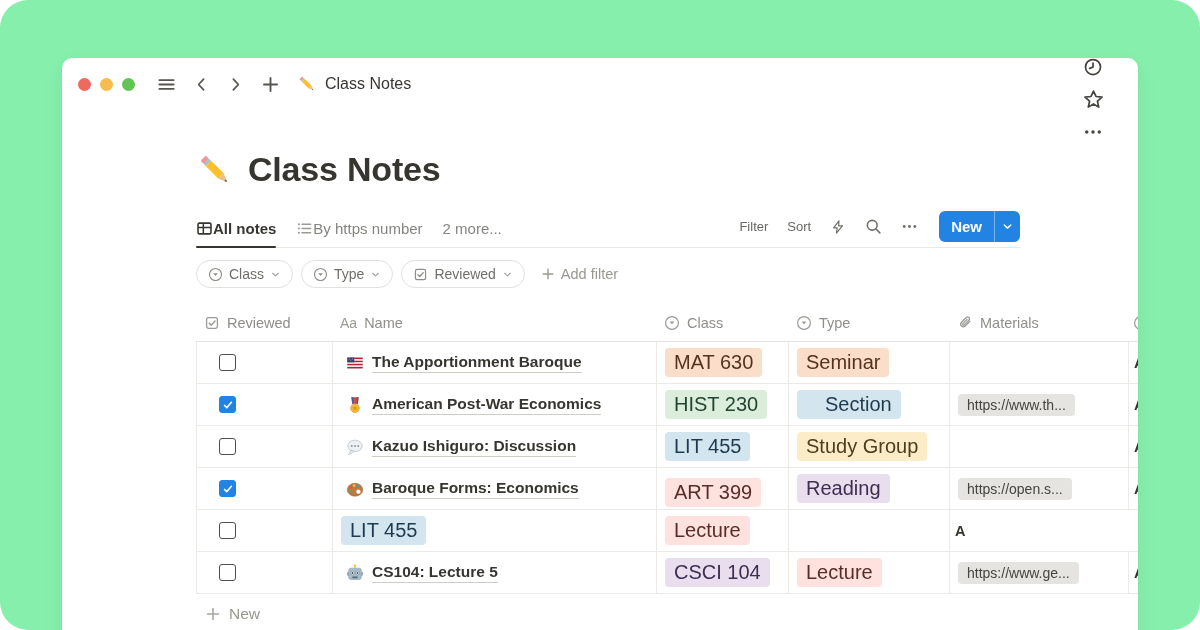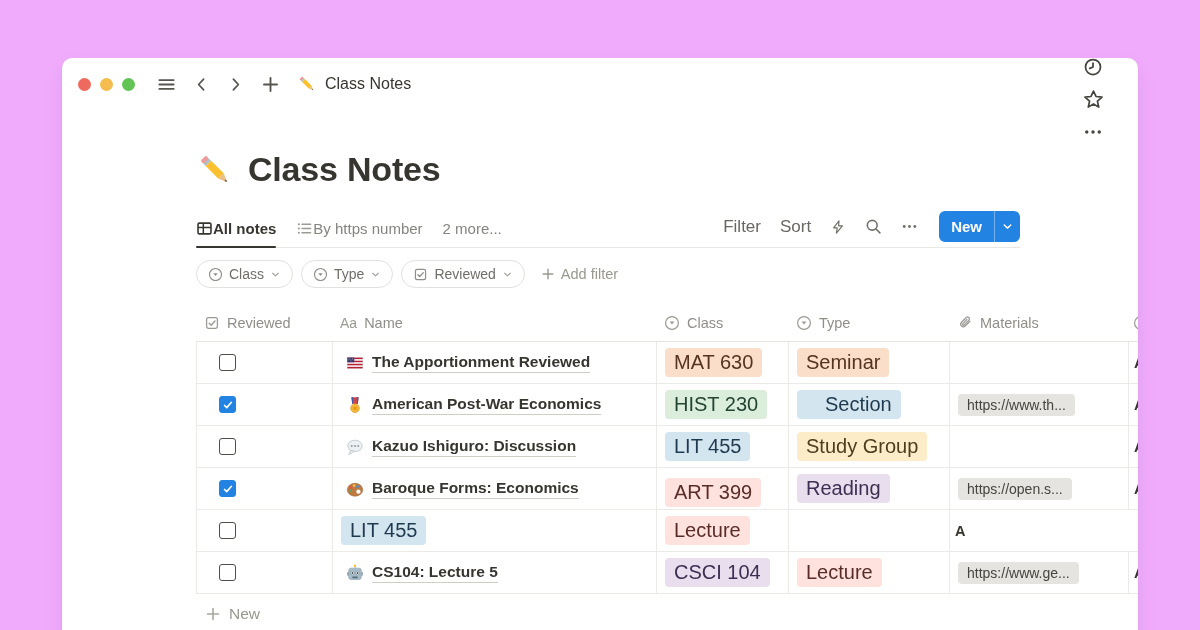--- a/index.html
+++ b/index.html
@@ -27,21 +27,21 @@
 
   
   .view-bar{margin-top:22px;width:824px;display:flex;align-items:flex-end;border-bottom:1px solid #e9e8e5;}
   .tabs{display:flex;gap:20px;}
   .tab{position:relative;display:flex;align-items:center;padding-bottom:10px;font-size:15px;color:#85847f;}
   .tab.active{color:#37352f;font-weight:700;}
   .tab.active::after{content:"";position:absolute;left:0;right:0;bottom:-1px;height:2.5px;background:#37352f;border-radius:1px;}
   .tab .ticon{color:#37352f}
   .tab.inactive .ticon{color:#9b9a94}
   .vb-right{margin-left:auto;display:flex;align-items:center;gap:19px;padding-bottom:5px;color:#686762;}
-  .vb-text{font-size:17px;}
+  .vb-text{font-size:13px;}
   .vb-icon{color:#72716b;}
   .btn-new{display:flex;align-items:stretch;background:var(--accent);border-radius:6px;overflow:hidden;color:#fff;height:31px;margin-left:2px;}
   .btn-new-main{display:flex;align-items:center;padding:0 12px;font-size:15px;font-weight:600;}
   .btn-new-chev{display:flex;align-items:center;justify-content:center;width:26px;border-left:1px solid rgba(255,255,255,.38);}
 
   
   .filter-bar{margin-top:12px;display:flex;align-items:center;gap:8px;}
   .pill{display:flex;align-items:center;gap:6px;height:28px;padding:0 11px;border:1px solid #e2e1dd;border-radius:15px;font-size:14px;color:#6f6e69;background:#fff;}
   .pill .picon{color:#8f8e88}
   .pill .chev{color:#a3a29c}
@@ -192,21 +192,21 @@
         <rect x="3" y="4.6" width="14" height="12.6" rx="2.6" fill="#a7bcc9" stroke="#7d95a3" stroke-width="0.6"></rect>
         <circle cx="7.2" cy="10" r="2.1" fill="#fff" stroke="#607d8b" stroke-width="0.6"></circle>
         <circle cx="7.2" cy="10" r="1" fill="#37474f"></circle>
         <circle cx="12.8" cy="10" r="2.1" fill="#fff" stroke="#607d8b" stroke-width="0.6"></circle>
         <circle cx="12.8" cy="10" r="1" fill="#37474f"></circle>
         <rect x="6.8" y="14" width="6.4" height="1.7" rx="0.85" fill="#546e7a"></rect>
       </symbol>
   </defs>
 </svg>
 
-<div class="canvas" style="background: #f0abfc;">
+<div class="canvas" style="background: #86efac; border-radius: 28px;">
   <div class="window">
 
     <div class="toolbar">
       <div class="lights">
         <span class="light red"></span>
         <span class="light yellow"></span>
         <span class="light green"></span>
       </div>
       <div class="navgrp">
         <span class="ibtn">
@@ -389,21 +389,21 @@
   <div class="trow">
     <div class="cell c-check">
       <span class="cb">
         
       </span>
     </div>
     <div class="cell c-name">
       <svg class="emoji">
                   <use href="#sym-us-flag"></use>
                 </svg>
-      <span class="nametext">The Apportionment Reviewed</span>
+      <span class="nametext">The Apportionment Baroque</span>
     </div>
     <div class="cell">
                 <span class="tag" style="background: rgb(250, 222, 201); color: rgb(84, 52, 31);">MAT 630</span>
               </div>
     <div class="cell">
                 <span class="tag" style="background: rgb(250, 222, 201); color: rgb(84, 52, 31);">Seminar</span>
               </div>
     <div class="cell"></div>
     <div class="cell c-ovf">
                 <span class="ovftext">A</span>

